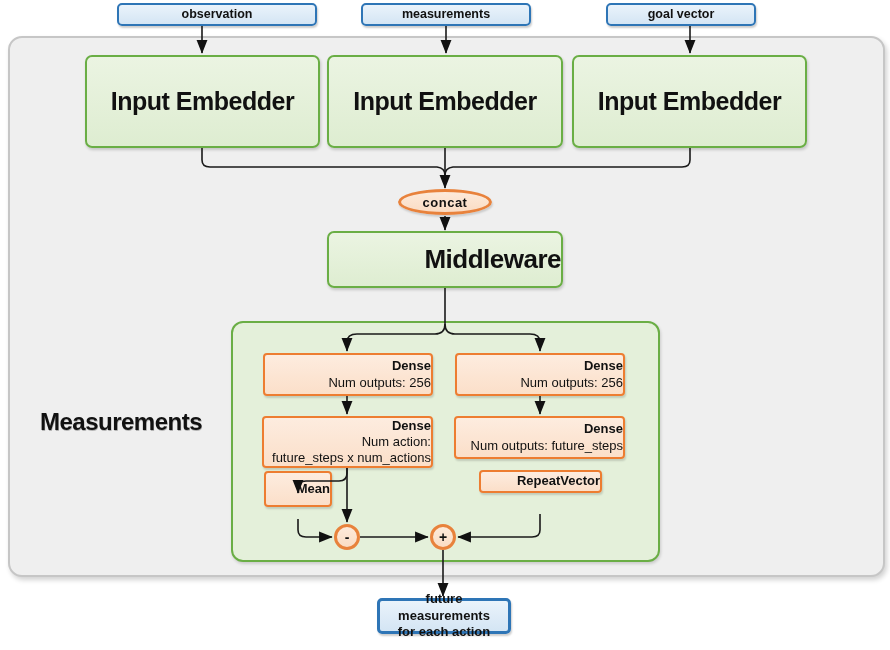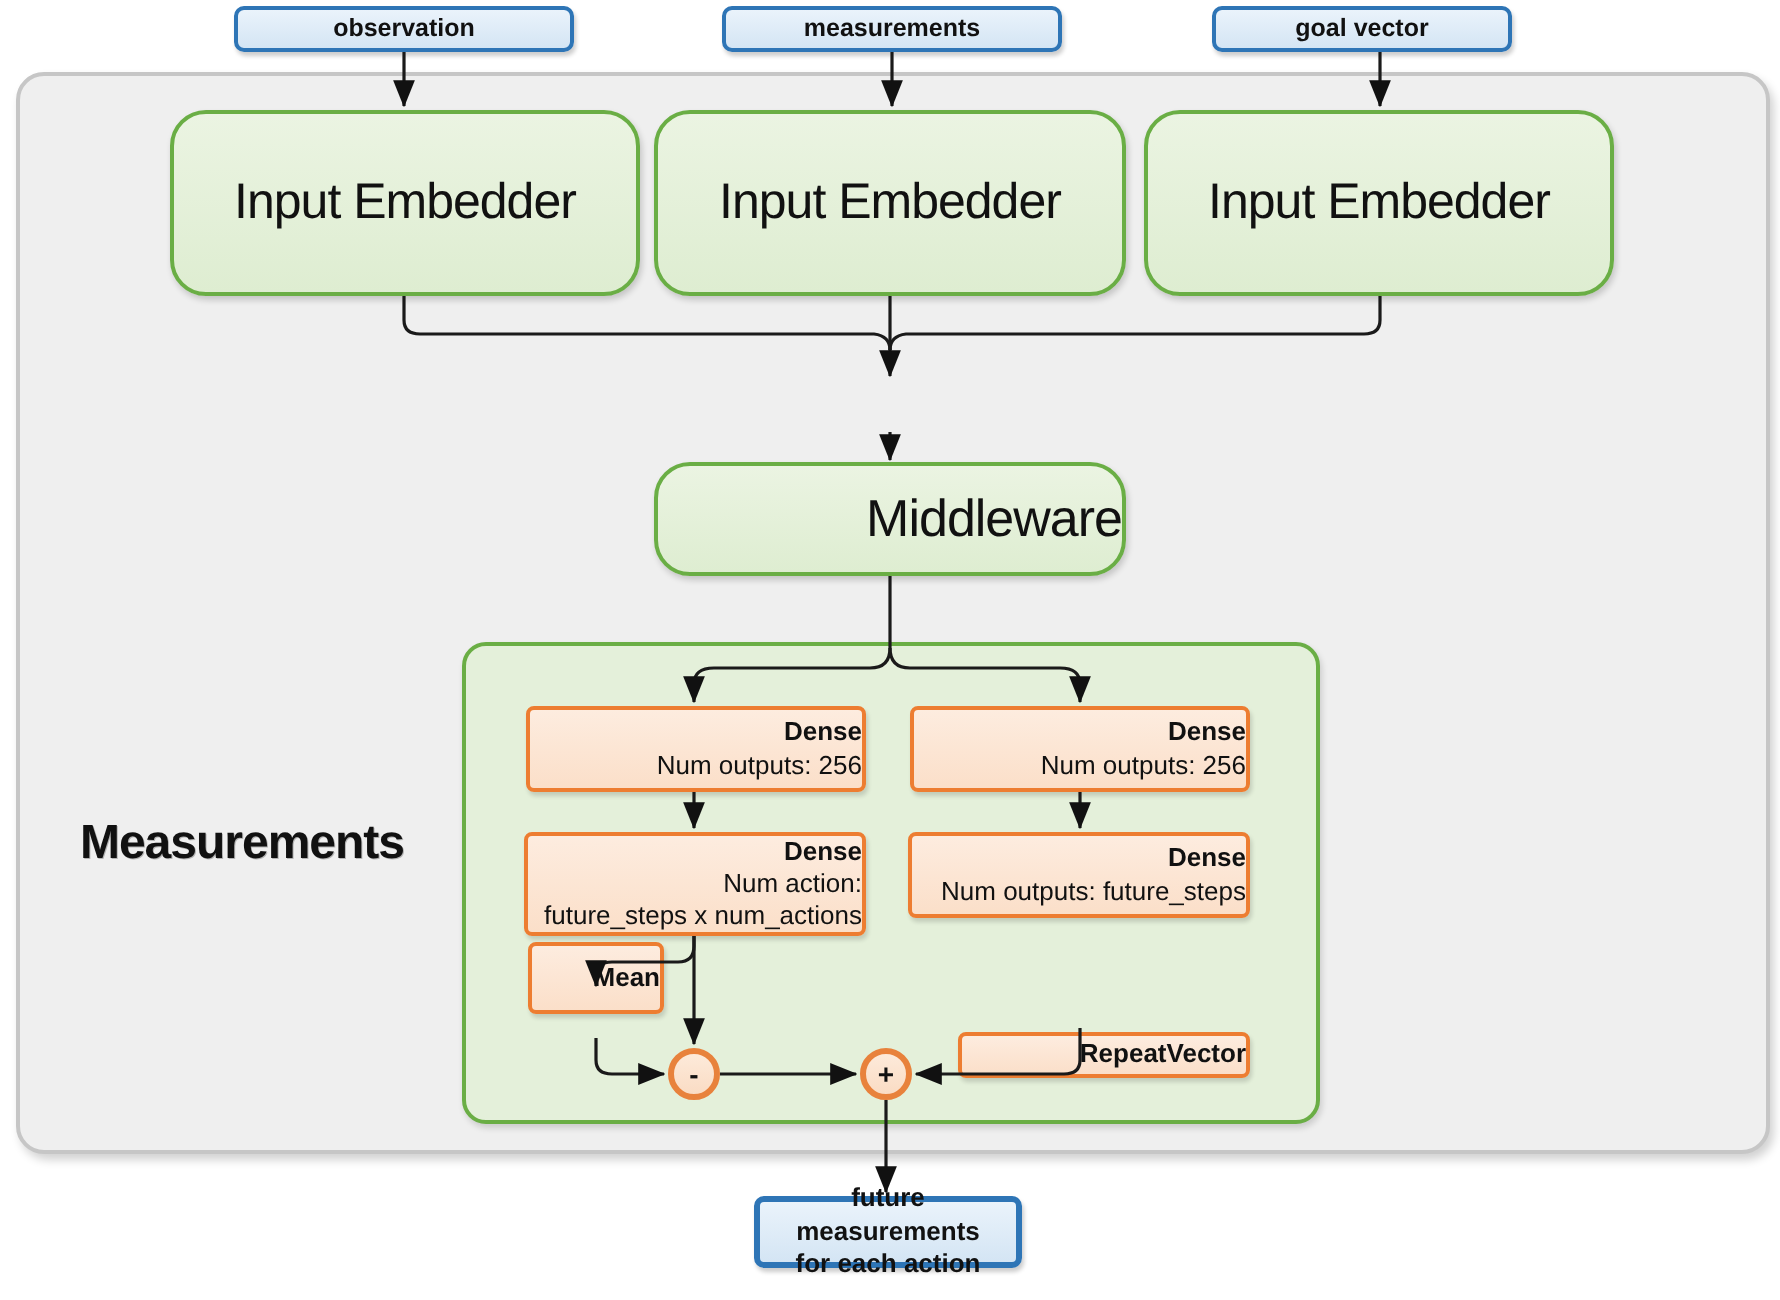--- a/index.html
+++ b/index.html
@@ -26,23 +26,23 @@
     display:flex;align-items:center;justify-content:center;
     font-weight:bold;font-size:12.5px;
     box-shadow:1px 2px 2px rgba(0,0,0,0.20);
     text-align:center;line-height:1.3;
   }
 
   
   .box-green{
     background:linear-gradient(180deg,#ebf4e2 0%,#deedd1 100%);
     border:2.5px solid #6aae45;
-    border-radius:18px;
-    display:flex;align-items:center;justify-content:center;
-    font-weight:normal;
+    border-radius:7px;
+    display:flex;align-items:center;justify-content:center;
+    font-weight:bold;
     box-shadow:1px 2px 3px rgba(0,0,0,0.18);
   }
   .embedder{font-size:25px;letter-spacing:-0.5px;}
   .middleware{font-size:26px;letter-spacing:-0.5px;justify-content:flex-end;}
 
   
   .head-container{
     background:#e4f0da;
     border:2.5px solid #6aae45;
     border-radius:12px;
@@ -91,40 +91,43 @@
 <body>
 
 <div class="stage">
 
   <div class="abs panel" style="left:8px;top:36px;width:877px;height:541px;"></div>
 
   <div class="abs head-title" style="left:15px;top:406px;width:212px;">
     <div>Measurements</div>
   </div>
 
-  <div class="abs box-blue" style="left:117px;top:3px;width:170px;height:23px;">
+  <div class="abs box-blue" style="left:117px;top:3px;width:200px;height:23px;">
     <span>observation</span>
   </div>
   <div class="abs box-blue" style="left:361px;top:3px;width:170px;height:23px;">
     <span>measurements</span>
   </div>
   <div class="abs box-blue" style="left:606px;top:3px;width:150px;height:23px;">
     <span>goal vector</span>
   </div>
 
   <div class="abs box-green embedder" style="left:85px;top:55px;width:235px;height:93px;">
     <span>Input Embedder</span>
   </div>
   <div class="abs box-green embedder" style="left:327px;top:55px;width:236px;height:93px;">
     <span>Input Embedder</span>
   </div>
   <div class="abs box-green embedder" style="left:572px;top:55px;width:235px;height:93px;">
     <span>Input Embedder</span>
   </div>
 
+  <div class="abs ellipse" style="left:398px;top:189px;width:94px;height:26px;">
+    <span>concat</span>
+  </div>
 
   <div class="abs box-green middleware" style="left:327px;top:231px;width:236px;height:57px;">
     <span>Middleware</span>
   </div>
 
   <div class="abs head-container" style="left:231px;top:321px;width:429px;height:241px;"></div>
 
   <div class="abs box-orange" style="left:263px;top:353px;width:170px;height:43px;">
     <div class="ttl">Dense</div>
     <div>Num outputs: 256</div>
@@ -140,21 +143,21 @@
     <div>Num outputs: 256</div>
   </div>
   <div class="abs box-orange" style="left:454px;top:416px;width:171px;height:43px;">
     <div class="ttl">Dense</div>
     <div>Num outputs: future_steps</div>
   </div>
 
   <div class="abs box-orange" style="left:264px;top:471px;width:68px;height:36px;">
     <div class="ttl">Mean</div>
   </div>
-  <div class="abs box-orange" style="left:479px;top:516px;width:146px;height:23px;">
+  <div class="abs box-orange" style="left:479px;top:470px;width:123px;height:23px;">
     <div class="ttl">RepeatVector</div>
   </div>
 
   <div class="abs op-circle" style="left:334px;top:524px;width:26px;height:26px;">
     <span>-</span>
   </div>
   <div class="abs op-circle" style="left:430px;top:524px;width:26px;height:26px;">
     <span>+</span>
   </div>
 

